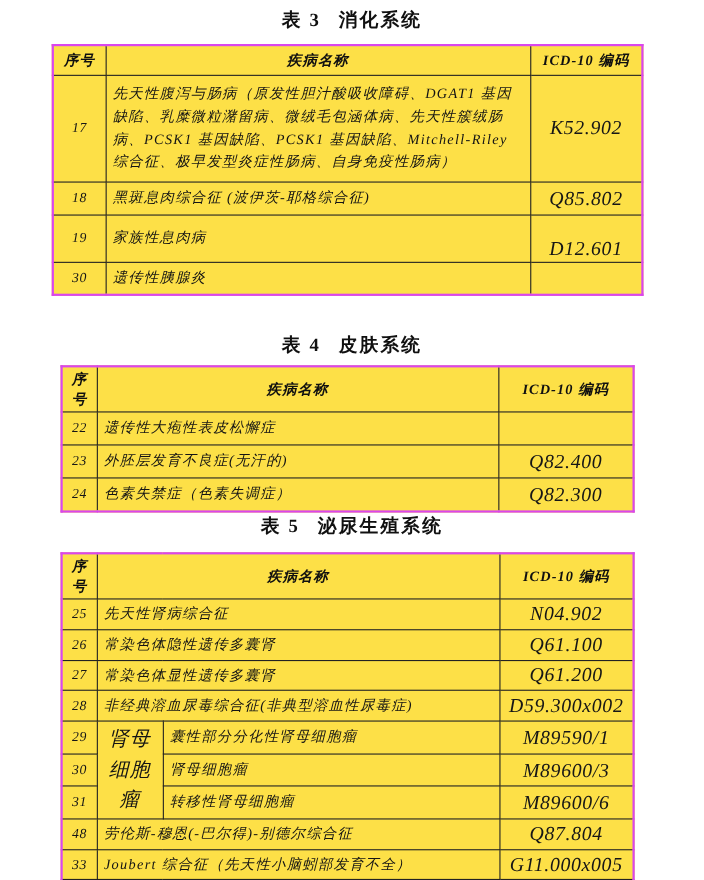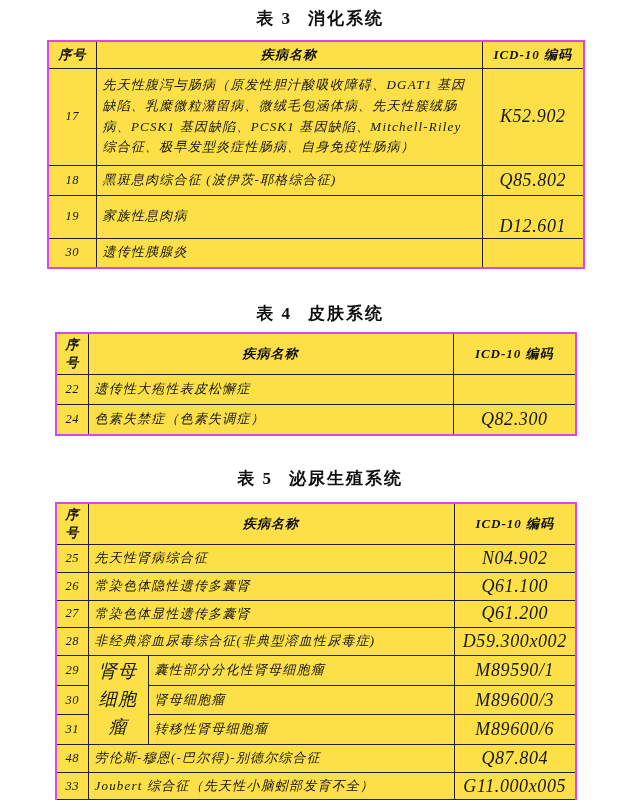--- a/index.html
+++ b/index.html
@@ -161,20 +161,25 @@
         <th>ICD-10 编码</th>
       </tr>
     </thead>
     <tbody>
       <tr>
         <td class="no">22</td>
         <td class="disease">遗传性大疱性表皮松懈症</td>
         <td class="icd"></td>
       </tr>
       <tr>
+        <td class="no">23</td>
+        <td class="disease">外胚层发育不良症(无汗的)</td>
+        <td class="icd">Q82.400</td>
+      </tr>
+      <tr>
         <td class="no">24</td>
         <td class="disease">色素失禁症（色素失调症）</td>
         <td class="icd">Q82.300</td>
       </tr>
     </tbody>
   </table>
 
   <h2 class="tbl-title" id="title-5"><span>表 5</span><span class="gap"></span><span>泌尿生殖系统</span></h2>
 
   <table id="table-5">

